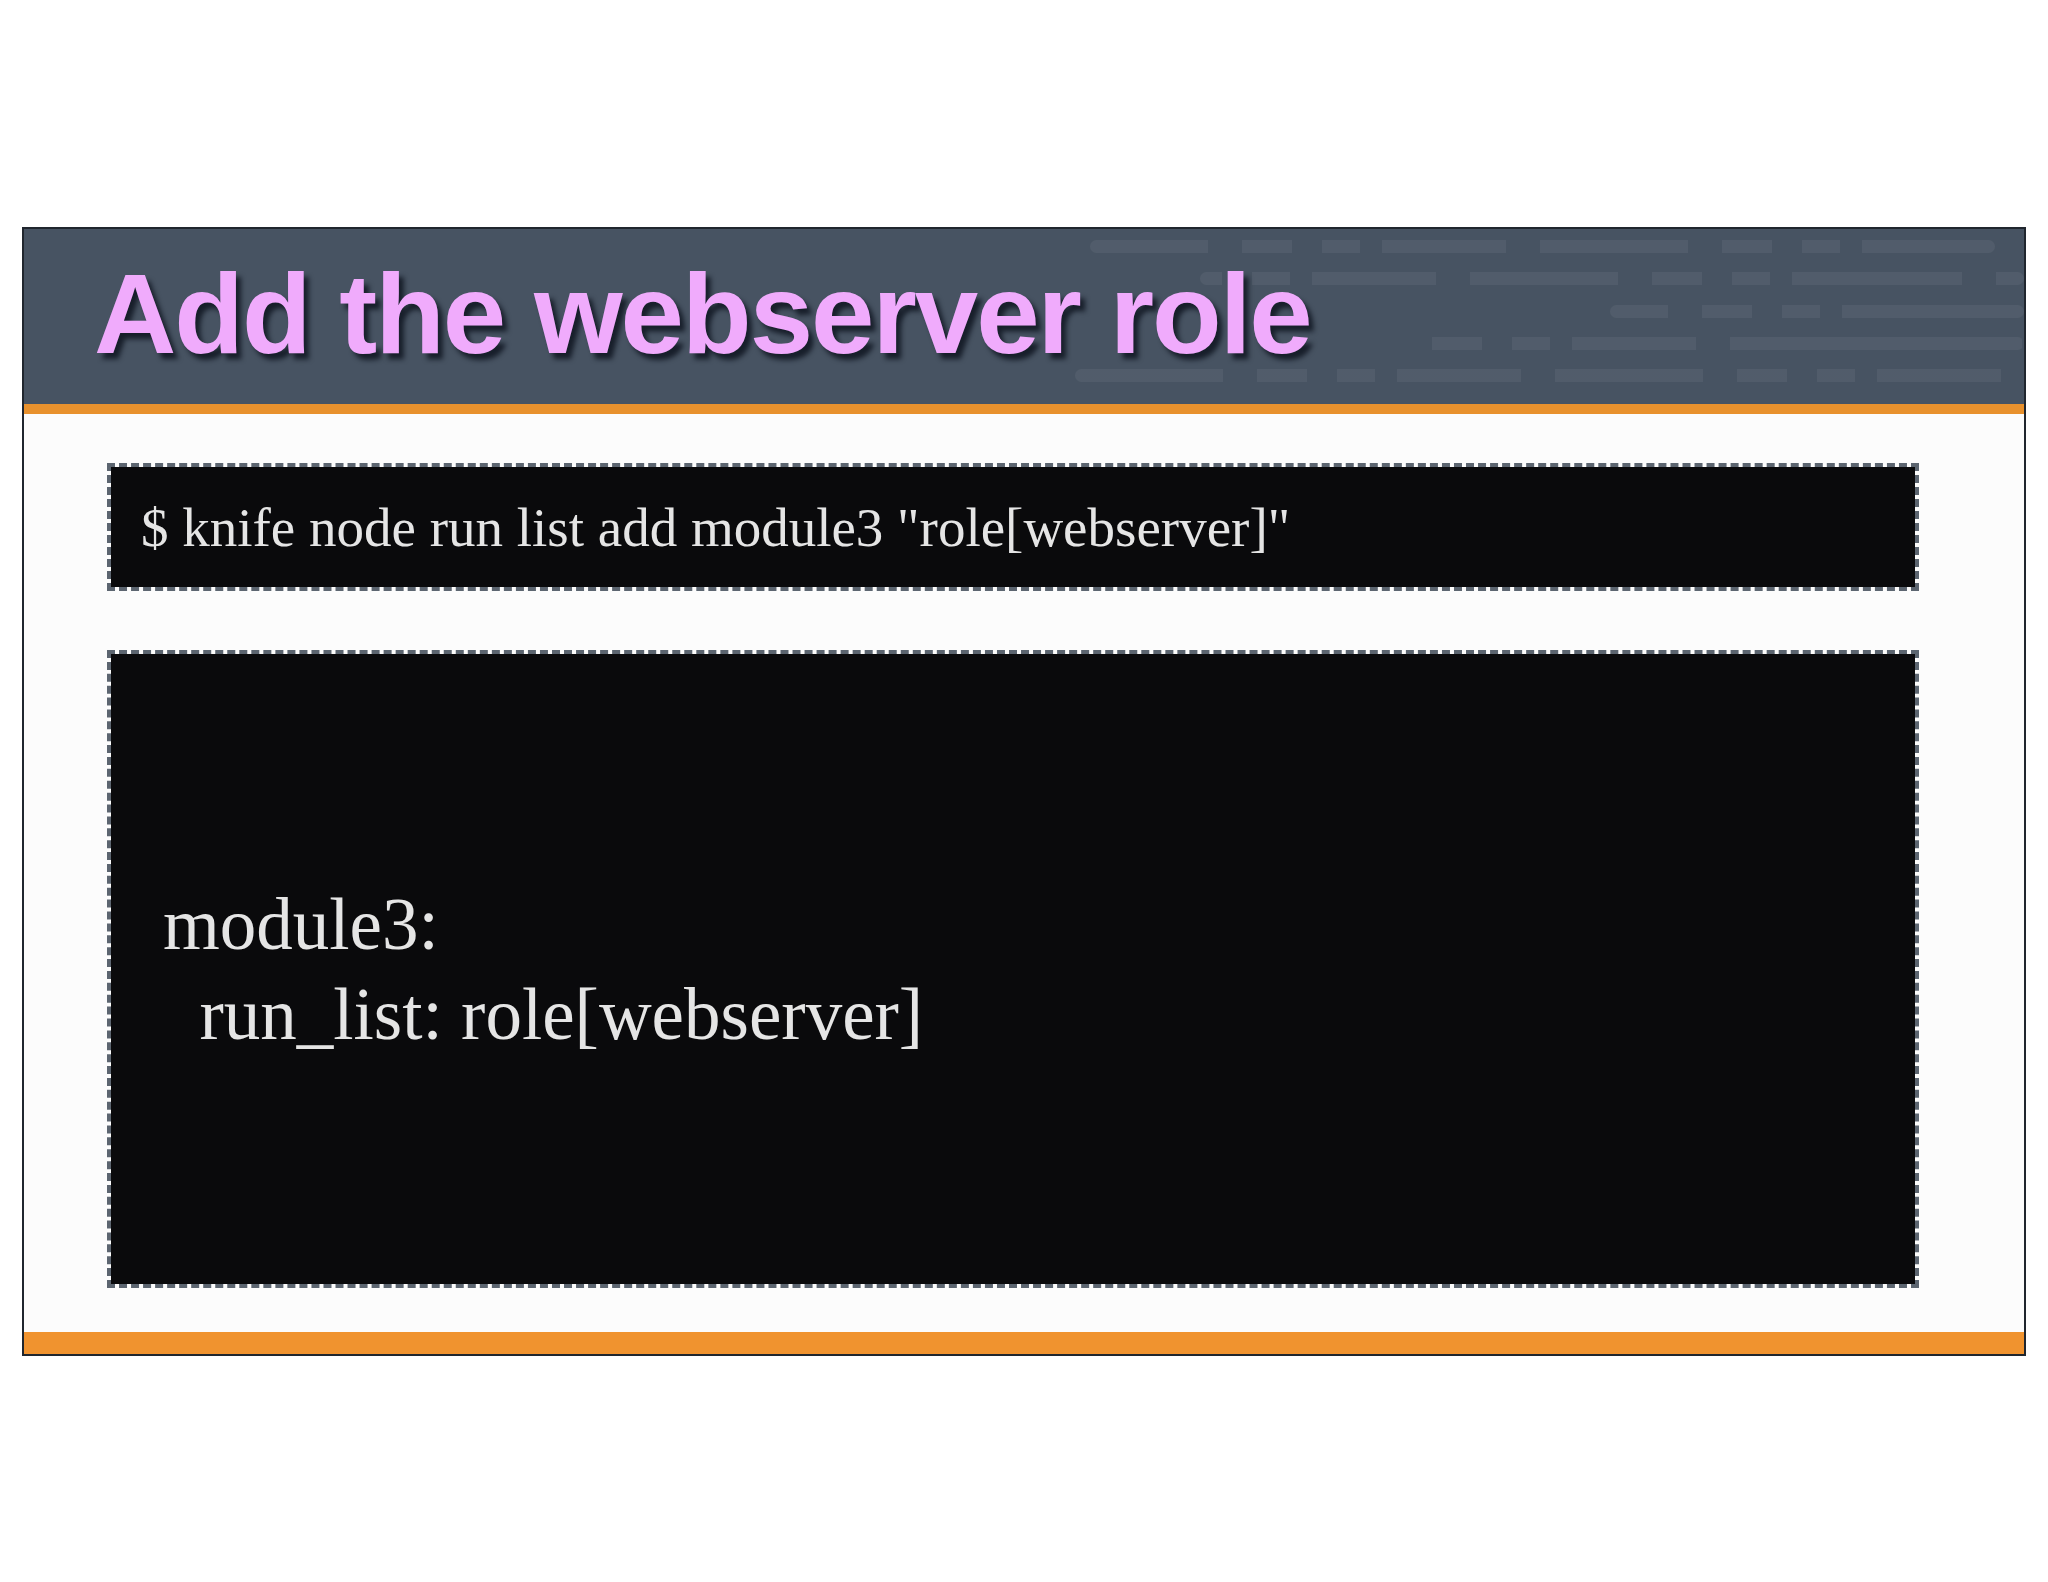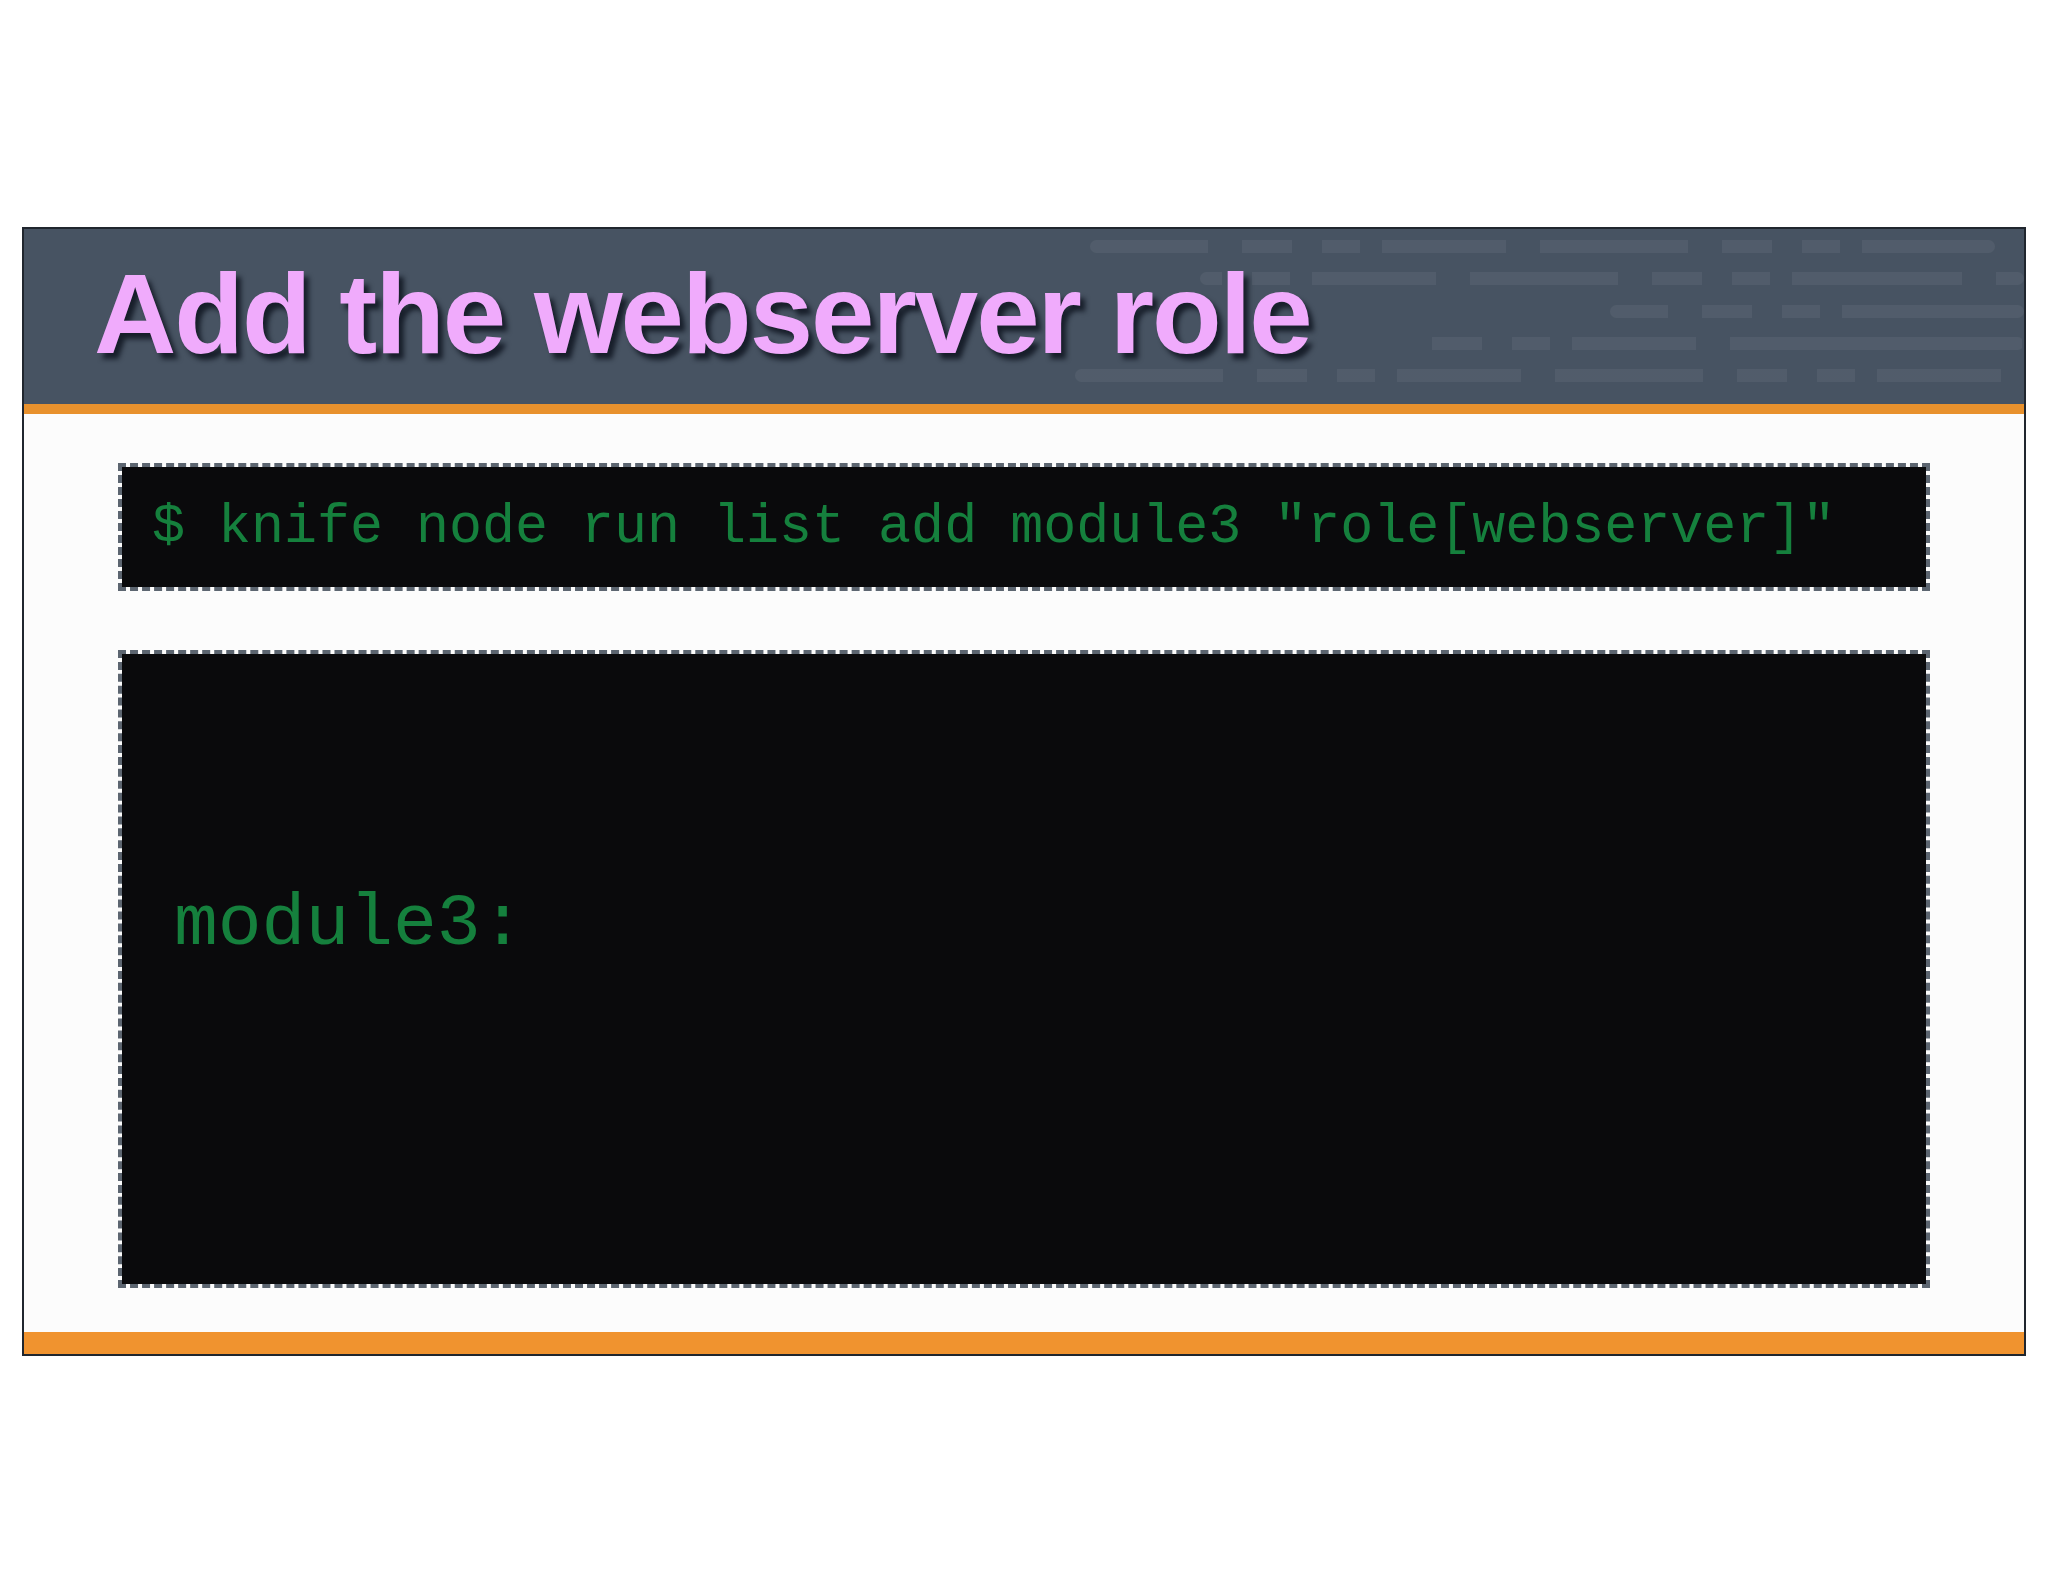--- a/index.html
+++ b/index.html
@@ -72,27 +72,27 @@
     position: absolute;
     left: 0; top: 175px;
     width: 100%;
     height: 10px;
     background: #E8912D;
   }
   
   .terminal {
     position: absolute;
     box-sizing: border-box;
-    left: 94px;
+    left: 83px;
     width: 1812px;
     background: #0a0a0c;
     background-clip: padding-box;
     border: 4px dashed #5c6570;
-    color: #15803d;
-    font-family: Liberation Mono, monospace;
+    color: #e5e5e5;
+    font-family: Liberation Serif, serif;
   }
   .command-box {
     top: 234px;
     height: 128px;
     display: flex;
     align-items: center;
     padding-left: 30px;
     font-size: 55px;
   }
   .command-box code {
@@ -137,18 +137,19 @@
     </div>
 
     <div class="accent-strip"></div>
 
     <div class="terminal command-box">
       <code>$ knife node run list add module3 "role[webserver]"</code>
     </div>
 
     <div class="terminal code-box">
       <div class="code-line">module3:</div>
+      <div class="code-line">  run_list: role[webserver]</div>
     </div>
 
     <div class="bottom-bar"></div>
 
   </div>
 </div>
 
 </body></html>

